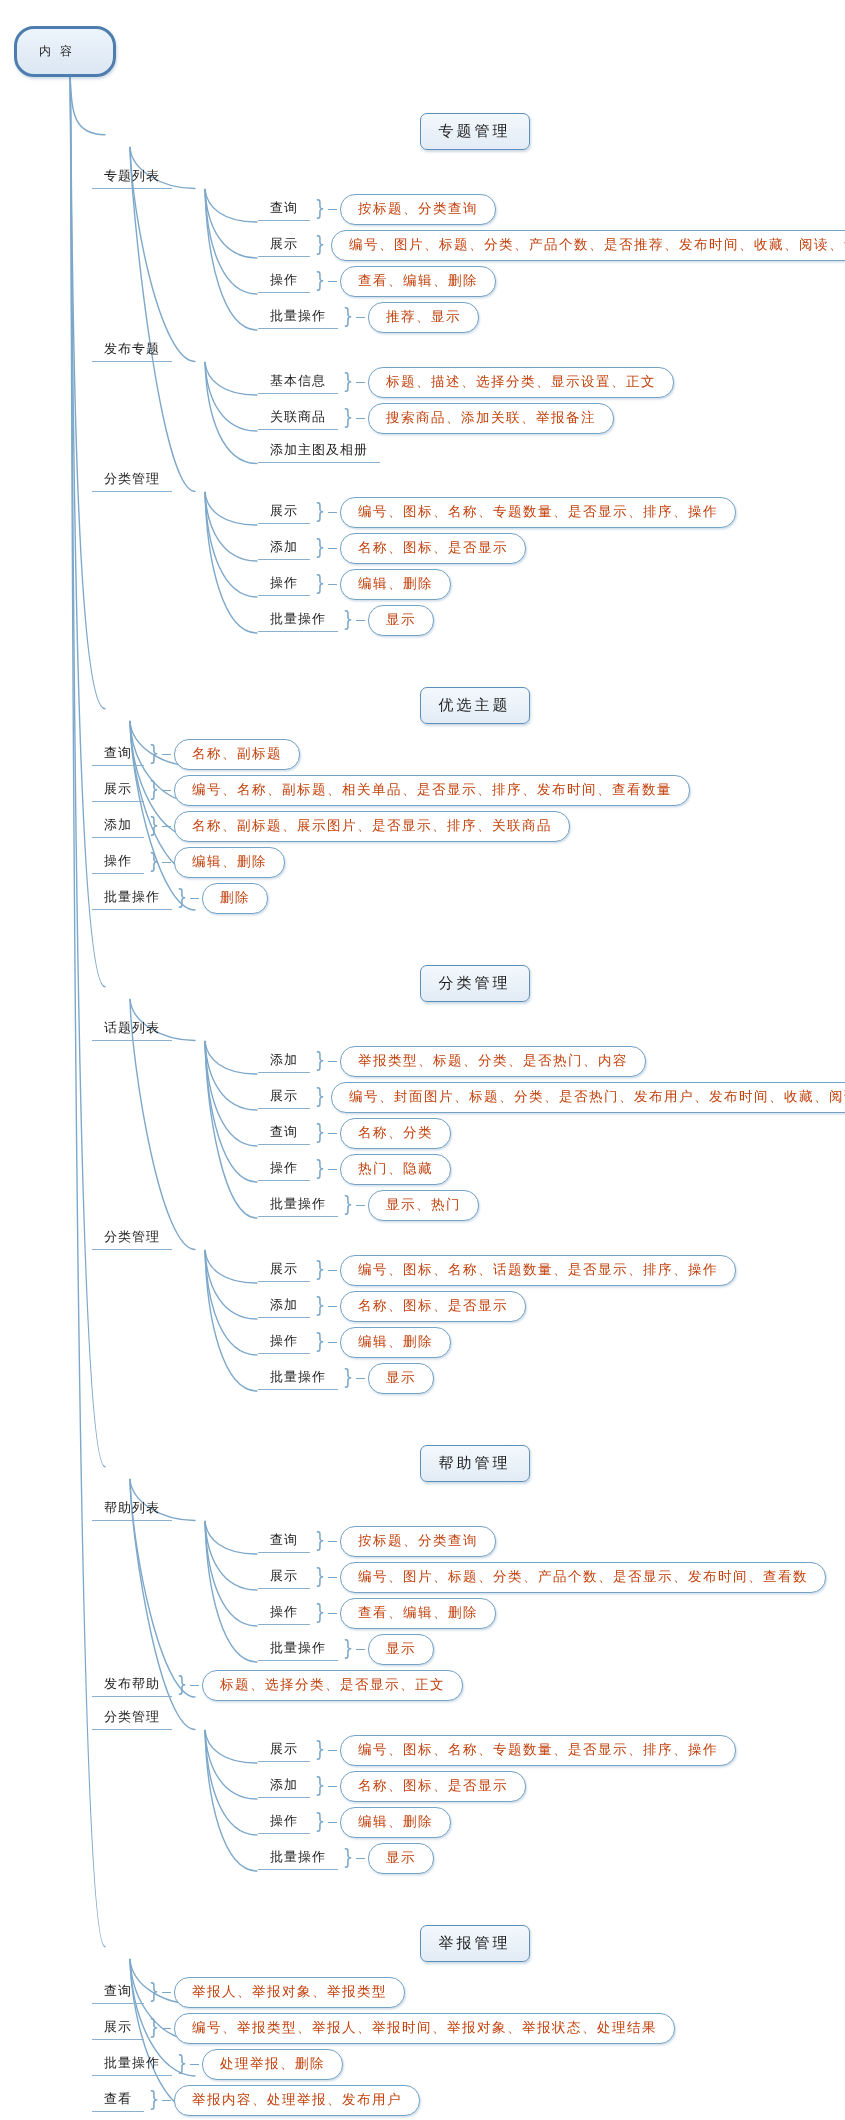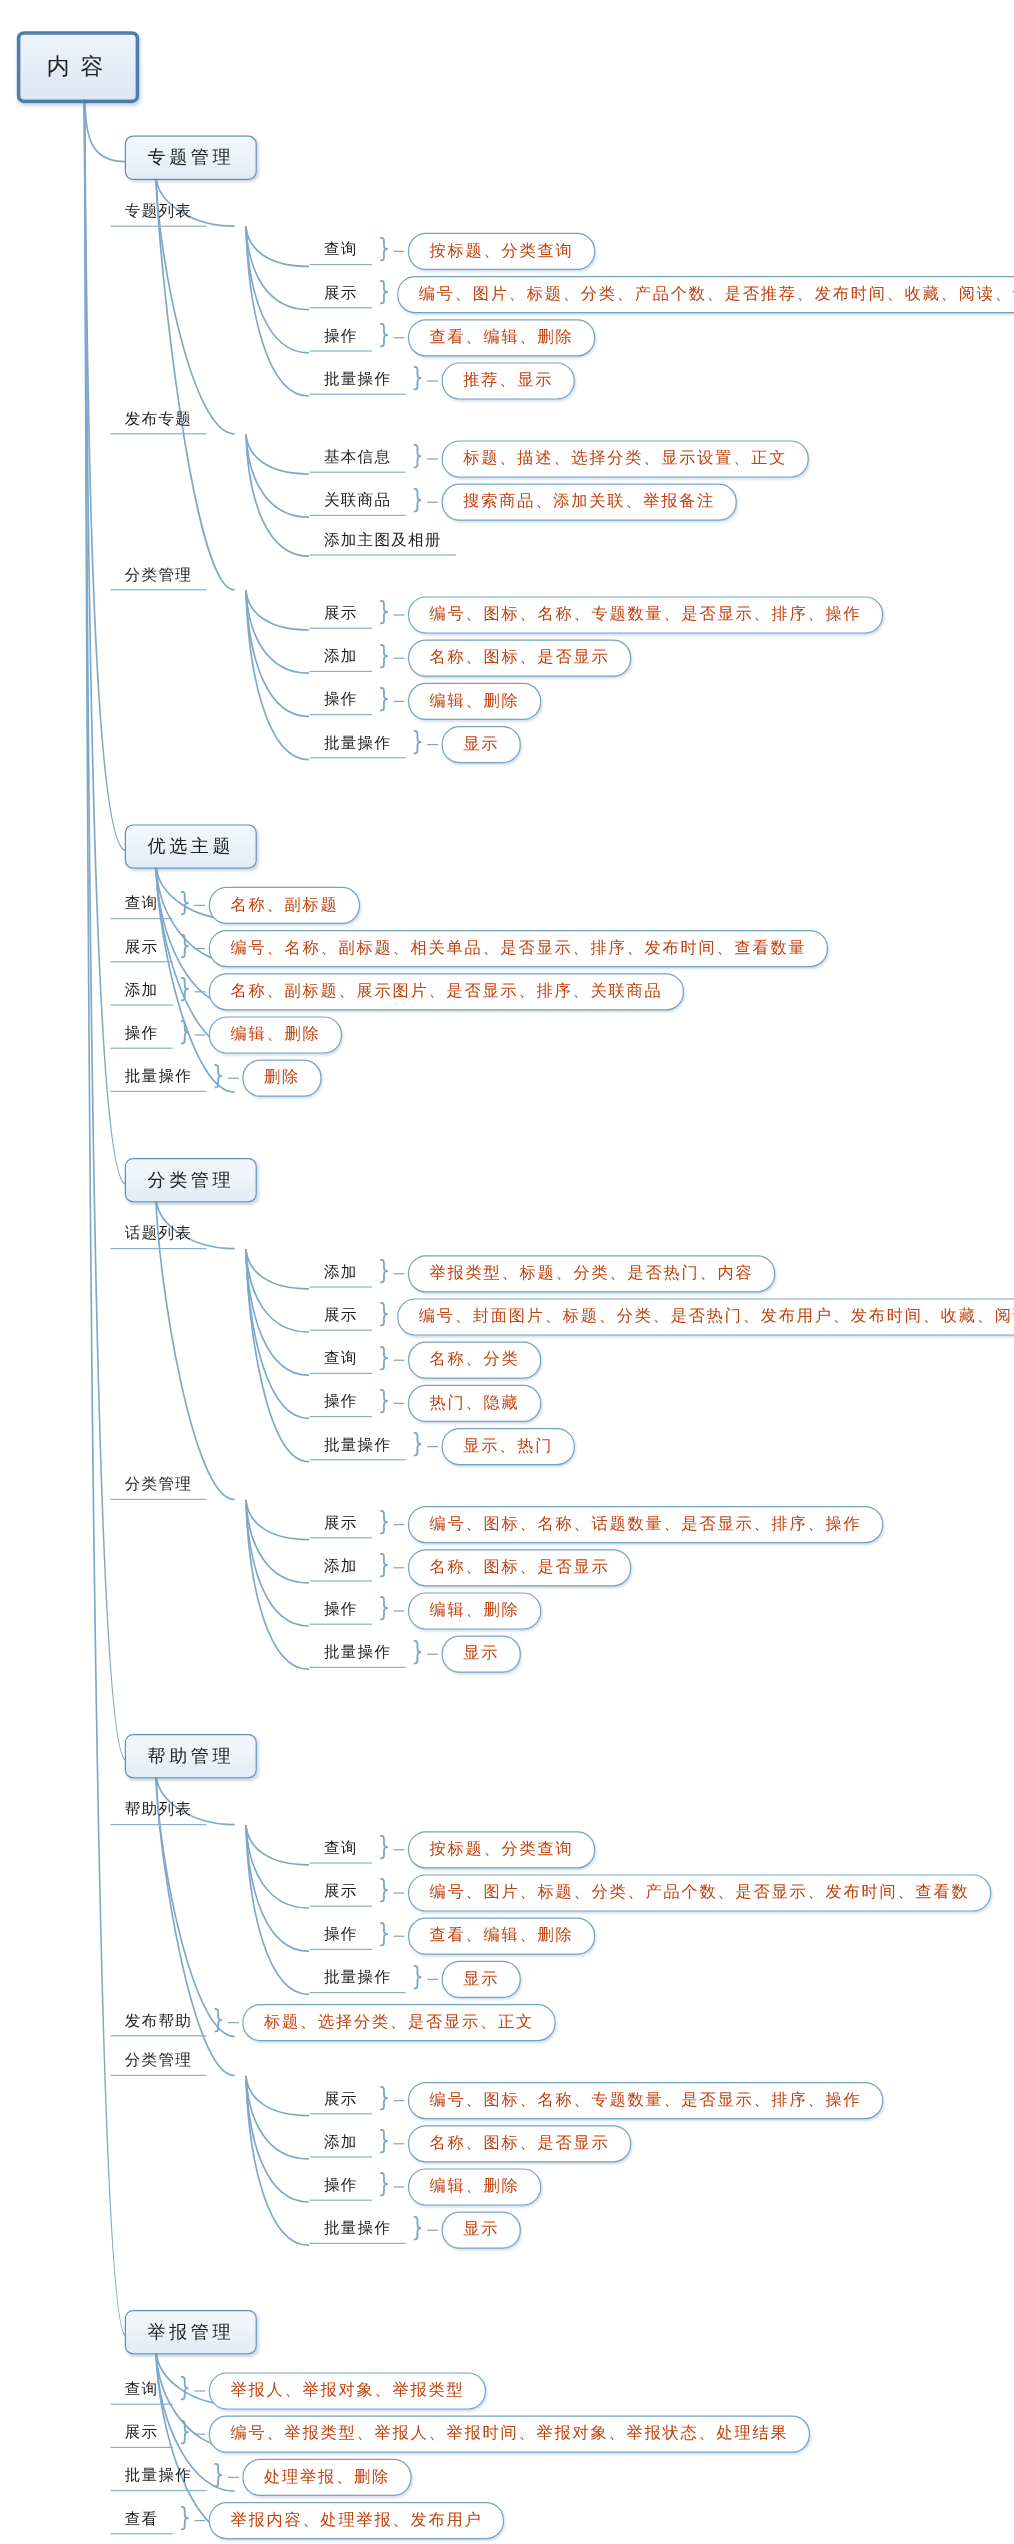--- a/index.html
+++ b/index.html
@@ -5,29 +5,29 @@
   html,body{margin:0;padding:0;background:#fff;}
   #canvas{
     position:relative;width:845px;height:2120px;overflow:hidden;background:#fff;
     font-family:"Liberation Sans","DejaVu Sans",sans-serif;color:#222;
   }
   #connectors{position:absolute;left:0;top:0;width:845px;height:2120px;z-index:0;pointer-events:none;}
   
   #rootNode{
     position:absolute;left:14px;top:26px;z-index:2;
     min-width:58px;padding:14px 16px 14px 22px;
-    border:3px solid #4c7dae;border-radius:6px;
+    border:3px solid #4c7dae;border-radius:20px;
     background:linear-gradient(#edf4fb,#dbe7f3);
-    font-size:19px;letter-spacing:9px;color:#1d1d1d;
+    font-size:12px;letter-spacing:9px;color:#1d1d1d;
     box-shadow:1px 2px 3px rgba(80,120,160,.28);
   }
   
   #tree{position:absolute;left:0;top:112px;width:845px;z-index:1;}
   .row{display:flex;align-items:center;white-space:nowrap;}
-  .row.d1{padding-left:104px;margin-top:48px;margin-bottom:12px;height:38px;}
+  .row.d1{padding-left:104px;margin-top:48px;margin-bottom:12px;height:38px;justify-content:center;}
   .row.d1.first{margin-top:0;}
   .row.d2{padding-left:92px;}
   .row.d3{padding-left:258px;}
   .row.has-capsule{height:36px;}
   .row.label-only{height:29px;}
   .topic-box{
     border:1.6px solid #5e8fb9;border-radius:7px;
     background:linear-gradient(#f3f8fc,#e2ecf6);
     padding:8px 18px;font-size:15px;letter-spacing:3px;color:#1d1d1d;
     box-shadow:1px 1.5px 2.5px rgba(90,130,170,.3);

